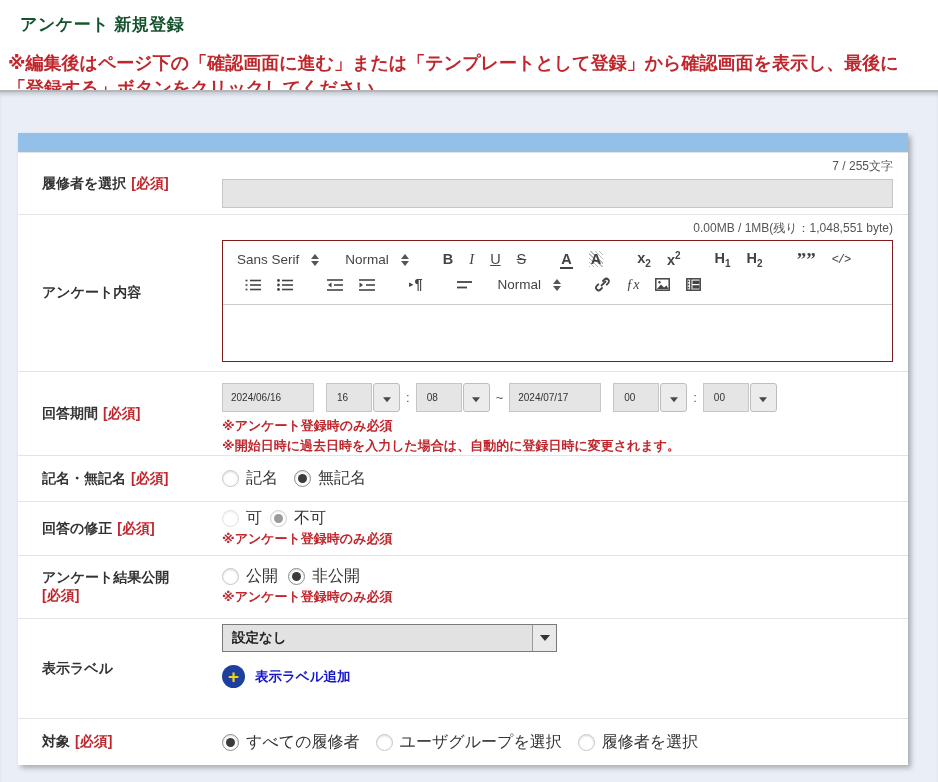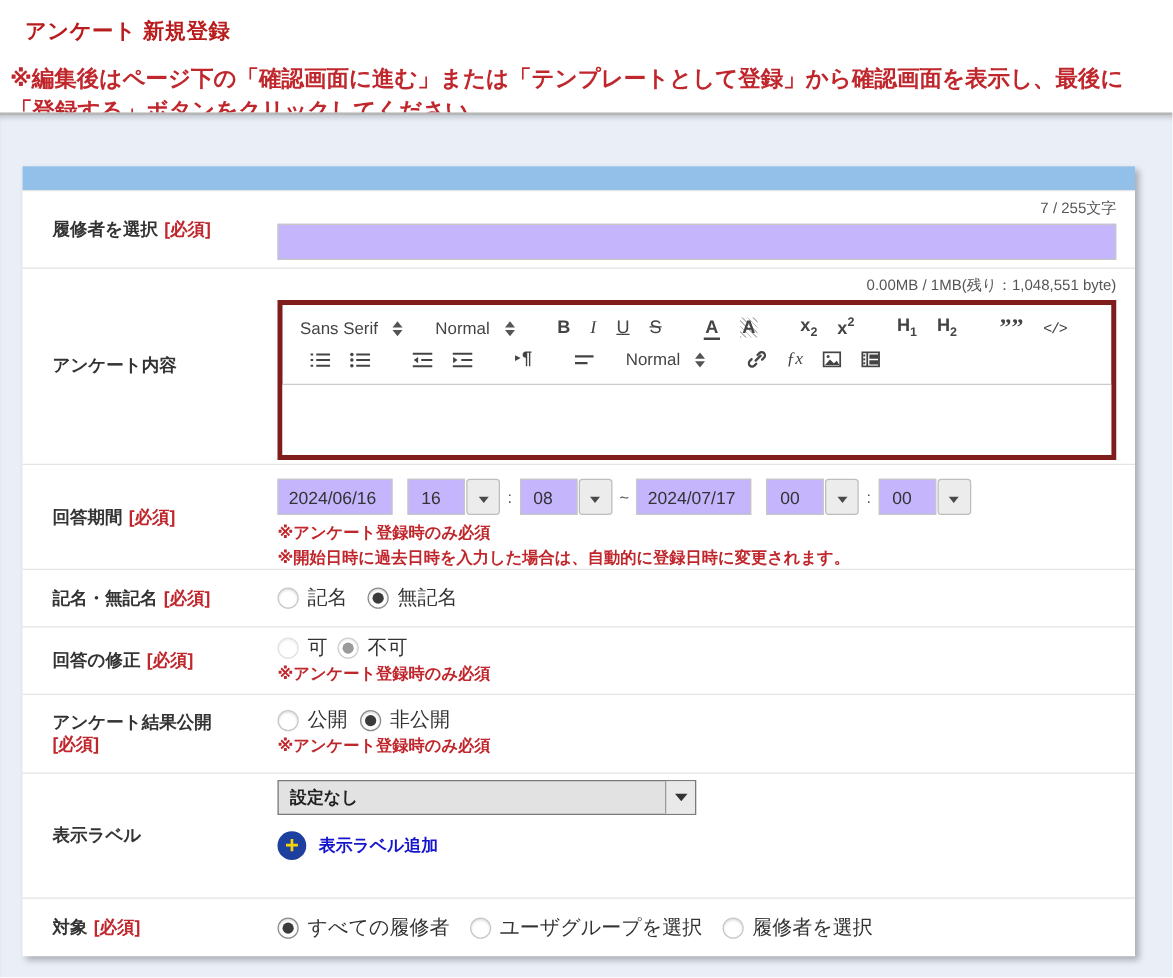--- a/index.html
+++ b/index.html
@@ -4,21 +4,21 @@
 <style>
   * { box-sizing: border-box; }
   html,body { margin:0; padding:0; }
   body {
     width:938px; height:782px; overflow:hidden;
     font-family:"Liberation Sans","DejaVu Sans",sans-serif;
     background:#ffffff; color:#333;
   }
   
   .top-section { height:90px; background:#fff; }
-  .page-title { margin:0; padding:13px 0 0 20px; font-size:17px; font-weight:bold; color:#b91c1c; letter-spacing:0.5px; }
+  .page-title { margin:0; padding:13px 0 0 20px; font-size:17px; font-weight:bold; color:#14532d; letter-spacing:0.5px; }
   .page-warning { margin:0; padding:15px 8px 0 8px; font-size:18px; font-weight:bold; color:#c0272d; line-height:1.4; }
   
   .content-bg {
     height:692px; background:#e9eef7;
     border-top:2px solid #b6b6b6;
     box-shadow: inset 0 4px 4px -2px rgba(0,0,0,0.18);
     position:relative;
   }
   .panel {
     position:absolute; left:18px; top:41px; width:890px;
@@ -32,21 +32,21 @@
     display:flex; align-items:center; flex-wrap:wrap; align-content:center;
     font-size:14px; font-weight:bold; color:#333;
   }
   .label-cell .req { color:#c0272d; margin-left:5px; }
   .label-cell.stack .req { display:block; width:100%; margin-left:0; }
   .content-cell { flex:1; padding-right:15px; }
   
   .counter { text-align:right; font-size:12px; color:#555; padding:5px 0 3px 0; }
   input.text-input {
     height:29px; border:1px solid #c6c6c6; border-radius:0;
-    font-size:14px; padding:0 8px; color:#333; background:#c4b5fd;
+    font-size:10px; padding:0 8px; color:#333; background:#e5e5e5;
     font-family:"Liberation Sans","DejaVu Sans",sans-serif; outline:none;
   }
   .full { width:100%; }
   .radio { width:17px; height:17px; min-width:17px; border-radius:50%; border:1px solid #c7c7c7;
     background:#fff; display:inline-block; position:relative;
     box-shadow:inset 0 1px 2px rgba(0,0,0,0.15); vertical-align:middle; }
   .radio.sel { border-color:#8c8c8c; }
   .radio.sel::after { content:""; position:absolute; left:3px; top:3px; right:3px; bottom:3px;
     border-radius:50%; background:#3b3b3b; }
   .radio.dis { border-color:#e0e0e0; box-shadow:inset 0 1px 2px rgba(0,0,0,0.08); }
@@ -69,21 +69,21 @@
   .row-period { height:84px; }
   .row-named { height:46px; }
   .row-correction { height:54px; }
   .row-publication { height:63px; }
   .row-label { height:100px; }
   .row-target { height:47px; }
   .row-named .content-cell, .row-target .content-cell { display:flex; align-items:center; }
   .row-correction .content-cell, .row-publication .content-cell {
     display:flex; flex-direction:column; justify-content:center; }
   
-  .editor-box { border:4px solid #7f1d1d; }
+  .editor-box { border:1px solid #7f1d1d; }
   .toolbar { padding:6px 10px 7px 14px; border-bottom:1px solid #ccc; color:#444; }
   .tb-row { display:flex; align-items:center; height:25px; }
   .tb-picker { display:inline-flex; align-items:center; font-size:13.5px; color:#444; cursor:pointer; }
   .updown { display:inline-flex; flex-direction:column; margin-left:12px; }
   .updown i { display:block; width:0; height:0; border-left:4px solid transparent; border-right:4px solid transparent; }
   .updown .up { border-bottom:5px solid #555; margin-bottom:2px; }
   .updown .down { border-top:5px solid #555; }
   .tb-btn { background:none; border:none; padding:0 8px; font-size:14.5px; color:#444;
     cursor:pointer; font-family:"Liberation Sans","DejaVu Sans",sans-serif; line-height:1; height:22px; }
   .tb-btn.b { font-weight:bold; }

